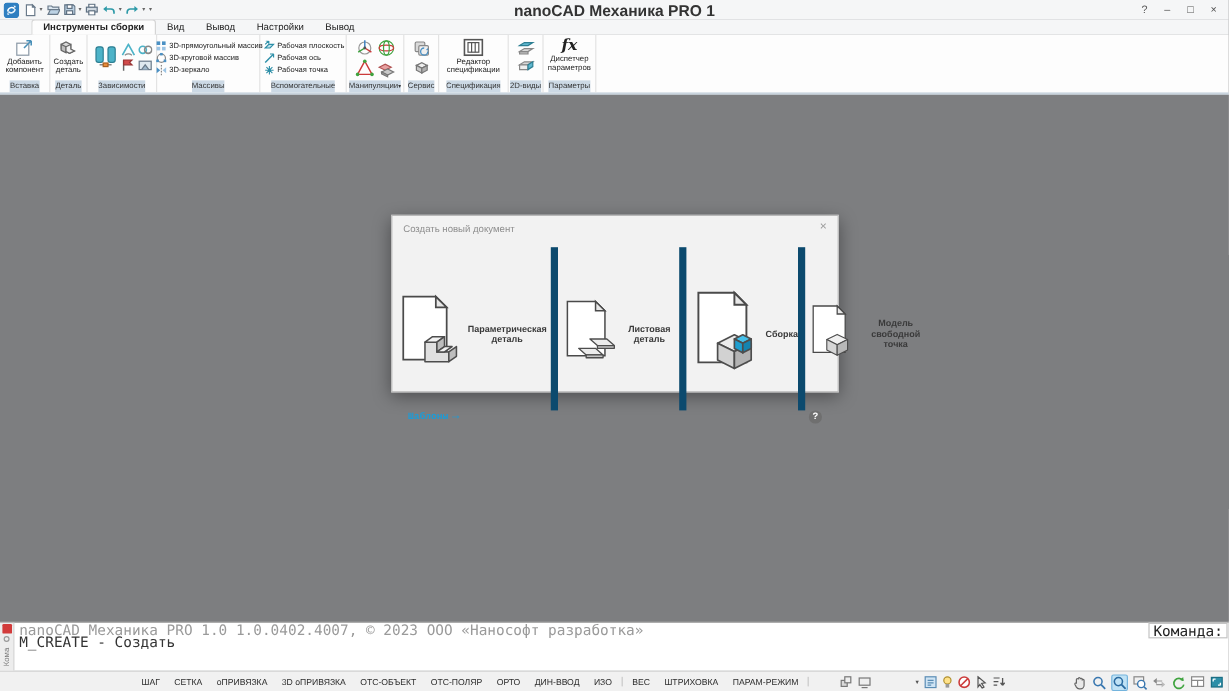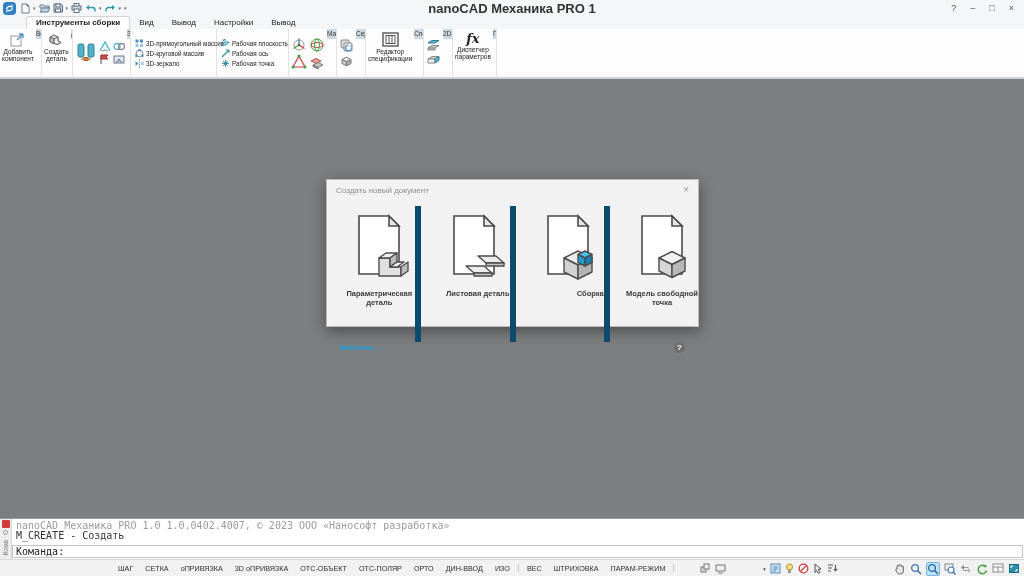--- a/index.html
+++ b/index.html
@@ -17,55 +17,55 @@
   .win-controls { margin-left:auto; display:flex; align-items:center; gap:14px; font-size:9px; color:#555; padding-right:4px; z-index:2; }
   .win-controls span { cursor:default; }
 
   
   .tabrow { height:13px; background:#f5f6f7; display:flex; align-items:flex-end; padding-left:26px; flex:0 0 auto; }
   .tab { font-size:8px; color:#222; padding:1px 9px 2px; white-space:nowrap; }
   .tab.active { background:#fdfdfd; border:1px solid #d5d5d5; border-bottom:none; border-radius:3px 3px 0 0; font-weight:bold; }
 
   
   .ribbon { height:50px; background:#fdfdfd; border-bottom:2px solid #c9d4de; display:flex; align-items:stretch; flex:0 0 auto; }
-  .rgroup { display:flex; flex-direction:row; border-right:1px solid #e3e3e3; flex:0 0 auto; }
+  .rgroup { display:flex; flex-direction:column; border-right:1px solid #e3e3e3; flex:0 0 auto;align-items:center; }
   .rgroup-content { flex:1; display:flex; align-items:center; justify-content:center; gap:2px; padding:1px 2px; }
   .rgroup-caption { height:10px; background:#ccd9e5; font-size:6.5px; line-height:10px; color:#333; text-align:center; white-space:nowrap; overflow:hidden; }
   .bigbtn { display:flex; flex-direction:column; align-items:center; justify-content:flex-start; font-size:6.5px; line-height:7px; text-align:center; color:#222; cursor:pointer; height:100%; padding-top:2px; }
   .bigbtn svg { margin-bottom:1px; }
   .rlist { display:flex; flex-direction:column; justify-content:center; gap:1px; width:100%; padding-left:2px; }
   .rrow { display:flex; align-items:center; gap:2px; font-size:6.3px; color:#222; white-space:nowrap; cursor:pointer; }
   .icongrid { display:grid; grid-template-columns:auto auto; gap:1px 2px; align-items:center; justify-items:center; }
   .icol { display:flex; flex-direction:column; gap:2px; align-items:center; justify-content:center; }
   .fxglyph { font-family:"DejaVu Serif", serif; font-style:italic; font-weight:bold; font-size:13px; color:#222; line-height:14px; }
 
   
   .canvas { flex:1; position:relative; background:#7d7e80; }
 
   
   .dialog { position:absolute; left:326px; top:100px; width:373px; height:148px; background:#f2f2f2; border:1px solid #b9b9b9; box-shadow:0 4px 14px rgba(0,0,0,.4); display:flex; flex-direction:column; }
   .dialog-header { height:20px; display:flex; align-items:center; padding:0 9px; flex:0 0 auto; }
   .dialog-title { font-size:8px; color:#8e8e8e; }
   .dialog-close { margin-left:auto; font-size:10px; color:#9a9a9a; cursor:pointer; line-height:10px; }
   .cards { display:flex; height:136px; margin-top:6px; flex:0 0 auto; }
-  .card { flex:1; display:flex; flex-direction:column; align-items:flex-end; cursor:pointer; padding-top:6px; }
+  .card { flex:1; display:flex; flex-direction:row; align-items:center; cursor:pointer; padding-top:6px; }
   .card + .card { border-left:6px solid #0c4a6e; }
   .card-label { font-size:7.5px; font-weight:bold; color:#3a3a3a; text-align:center; line-height:8.5px; margin-top:4px; max-width:72px; }
   .dialog-footer { flex:1; display:flex; align-items:center; padding:0 13px 0;font-family:Liberation Mono, monospace; }
   .templates-link { display:flex; align-items:center; gap:3px; color:#1b9cd8; font-size:8px; font-weight:bold; cursor:pointer; }
   .templates-arrow { font-size:10px; line-height:8px; }
   .help-btn { margin-left:auto; width:11px; height:11px; border-radius:50%; background:#6f6f6f; color:#fff; font-size:8px; font-weight:bold; display:flex; align-items:center; justify-content:center; cursor:pointer; }
 
   
   .cmdwin { height:41px; background:#ffffff; border-top:1px solid #9a9a9a; display:flex; flex:0 0 auto; }
   .cmd-side { width:12px; background:#ededed; border-right:1px solid #d7d7d7; display:flex; flex-direction:column; align-items:center; padding-top:1px; flex:0 0 auto; }
   .cmd-close { width:8px; height:8px; background:#d23b3b; border-radius:1px; color:#fff; font-size:6px; line-height:8px; text-align:center; cursor:pointer; }
   .cmd-pin { width:5px; height:5px; border:1px solid #9a9a9a; border-radius:50%; margin-top:2px; }
   .cmd-vlabel { margin-top:3px; font-size:6.5px; color:#777; transform:rotate(-90deg) translateX(-6px); white-space:nowrap; }
-  .cmd-main { flex:1; display:flex; flex-direction:column; font-family:"DejaVu Sans Mono", monospace; font-size:10px; }
+  .cmd-main { flex:1; display:flex; flex-direction:row; font-family:"DejaVu Sans Mono", monospace; font-size:12px; }
   .cmd-hist { flex:1; padding:2px 4px 0; }
   .cmd-line1 { color:#9a9a9a; line-height:9px; }
   .cmd-line2 { color:#333; line-height:9px; margin-top:1px; }
   .cmd-prompt { height:13px; border:1px solid #c4c4c4; margin:0 1px 1px 0; display:flex; align-items:center; padding:0 3px; color:#222; background:#fff; }
 
   
   .statusbar { height:17px; background:#f1f1f1; border-top:1px solid #d9d9d9; position:relative; display:flex; align-items:center; font-size:7.2px; color:#2e2e2e; flex:0 0 auto; }
   .toggles { display:flex; align-items:center; margin-left:112px; }
   .toggle { padding:0 6px; white-space:nowrap; cursor:pointer; }
   .sb-sep { width:1px; height:8px; background:#c9c9c9; margin:0 2px; }

